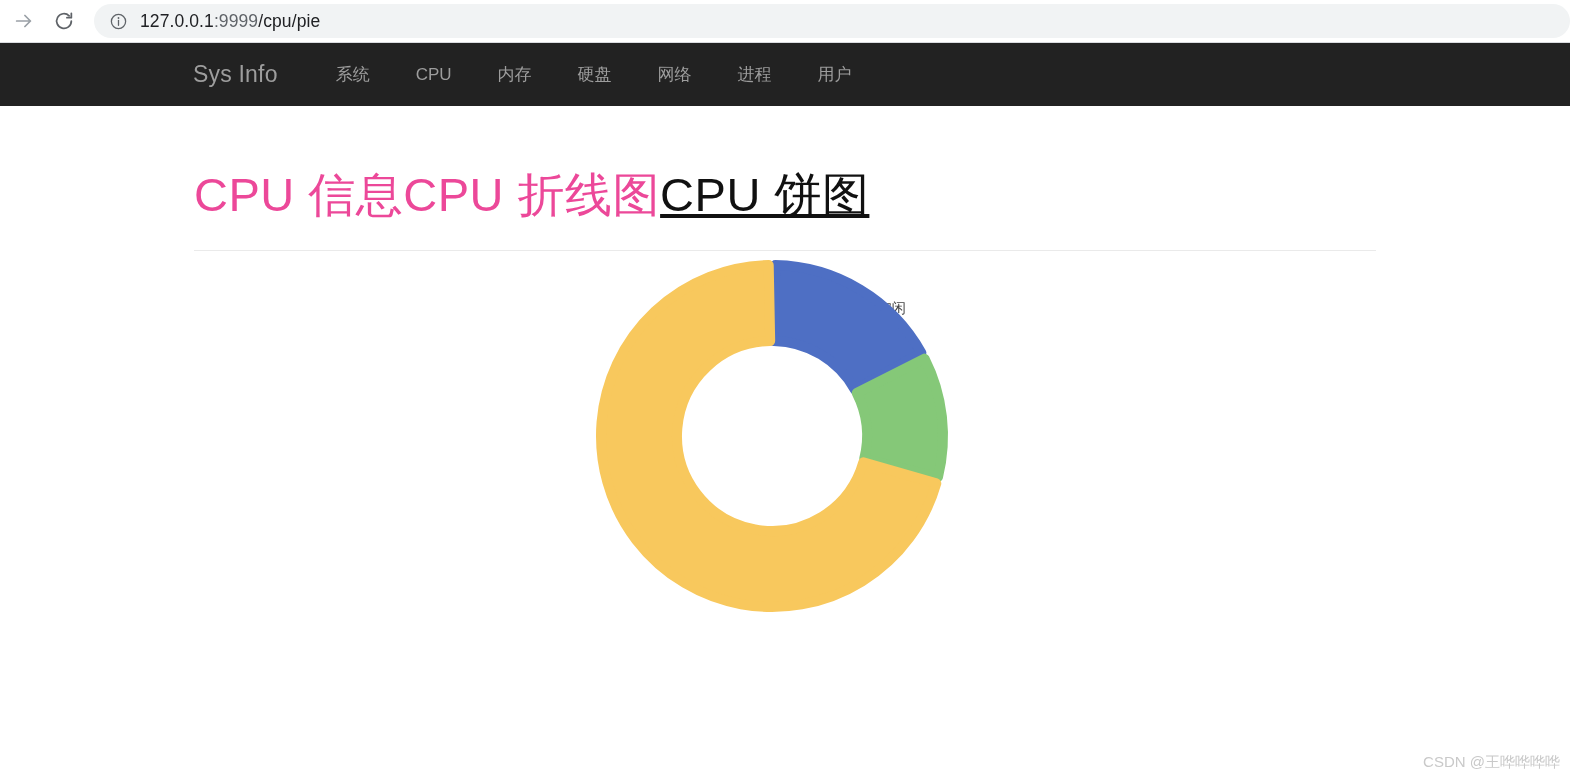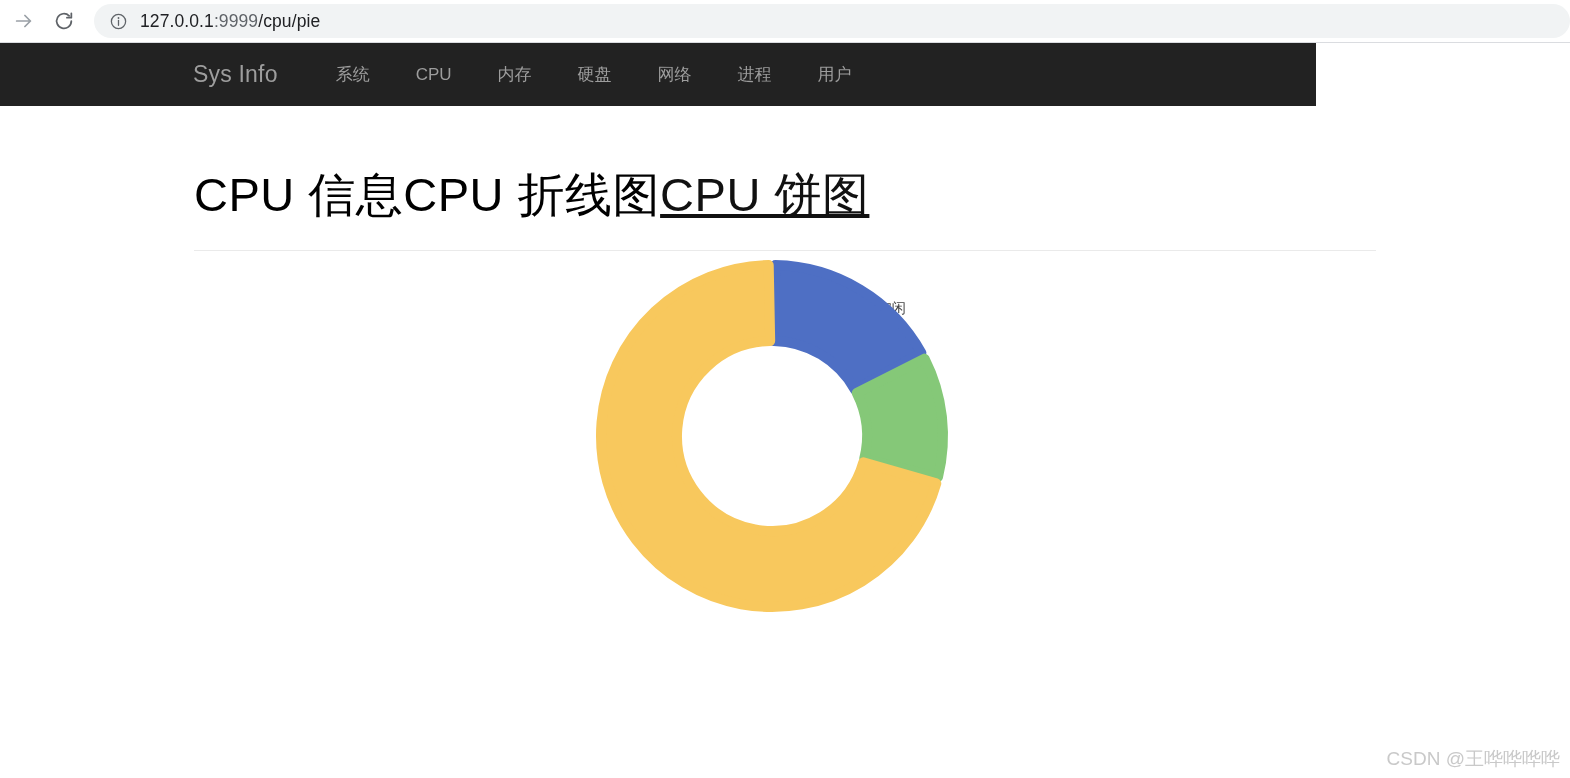--- a/index.html
+++ b/index.html
@@ -69,21 +69,21 @@
     left: 0; top: 42px;
     width: 1570px;
     height: 1px;
     background: #dadce0;
   }
 
   
   .site-nav {
     position: absolute;
     left: 0; top: 43px;
-    width: 1316px;
+    width: 1570px;
     height: 63px;
     background: #222222;
     display: flex;
     align-items: center;
   }
   .nav-brand {
     margin-left: 193px;
     color: #9d9d9d;
     font-size: 23px;
     letter-spacing: .2px;
@@ -115,21 +115,21 @@
     padding-top: 62px;
     white-space: nowrap;
   }
   .heading {
     font-size: 47px;
     line-height: 1.15;
     font-weight: normal;
     margin: 0;
     letter-spacing: .5px;
   }
-  .heading.inactive { color: #000000; }
+  .heading.inactive { color: #ec4899; }
   .heading.active { color: #111111; text-decoration: underline; }
   .heading + .heading { }
   .hr {
     margin-top: 28px;
     width: 1182px;
     height: 1px;
     background: #eaeaea;
   }
 
   
@@ -171,21 +171,21 @@
     width: 362px;
     height: 362px;
   }
   .donut-wrap svg { display: block; }
 
   
   .watermark {
     position: absolute;
     right: 10px;
     bottom: 6px;
-    font-size: 19px;
+    font-size: 15px;
     color: #c9c9c9;
     white-space: nowrap;
   }
 </style>
 </head>
 <body>
 
 <div class="browser-bar">
   <div class="nav-btn">
     <svg width="22" height="22" viewBox="0 0 24 24" fill="none">

